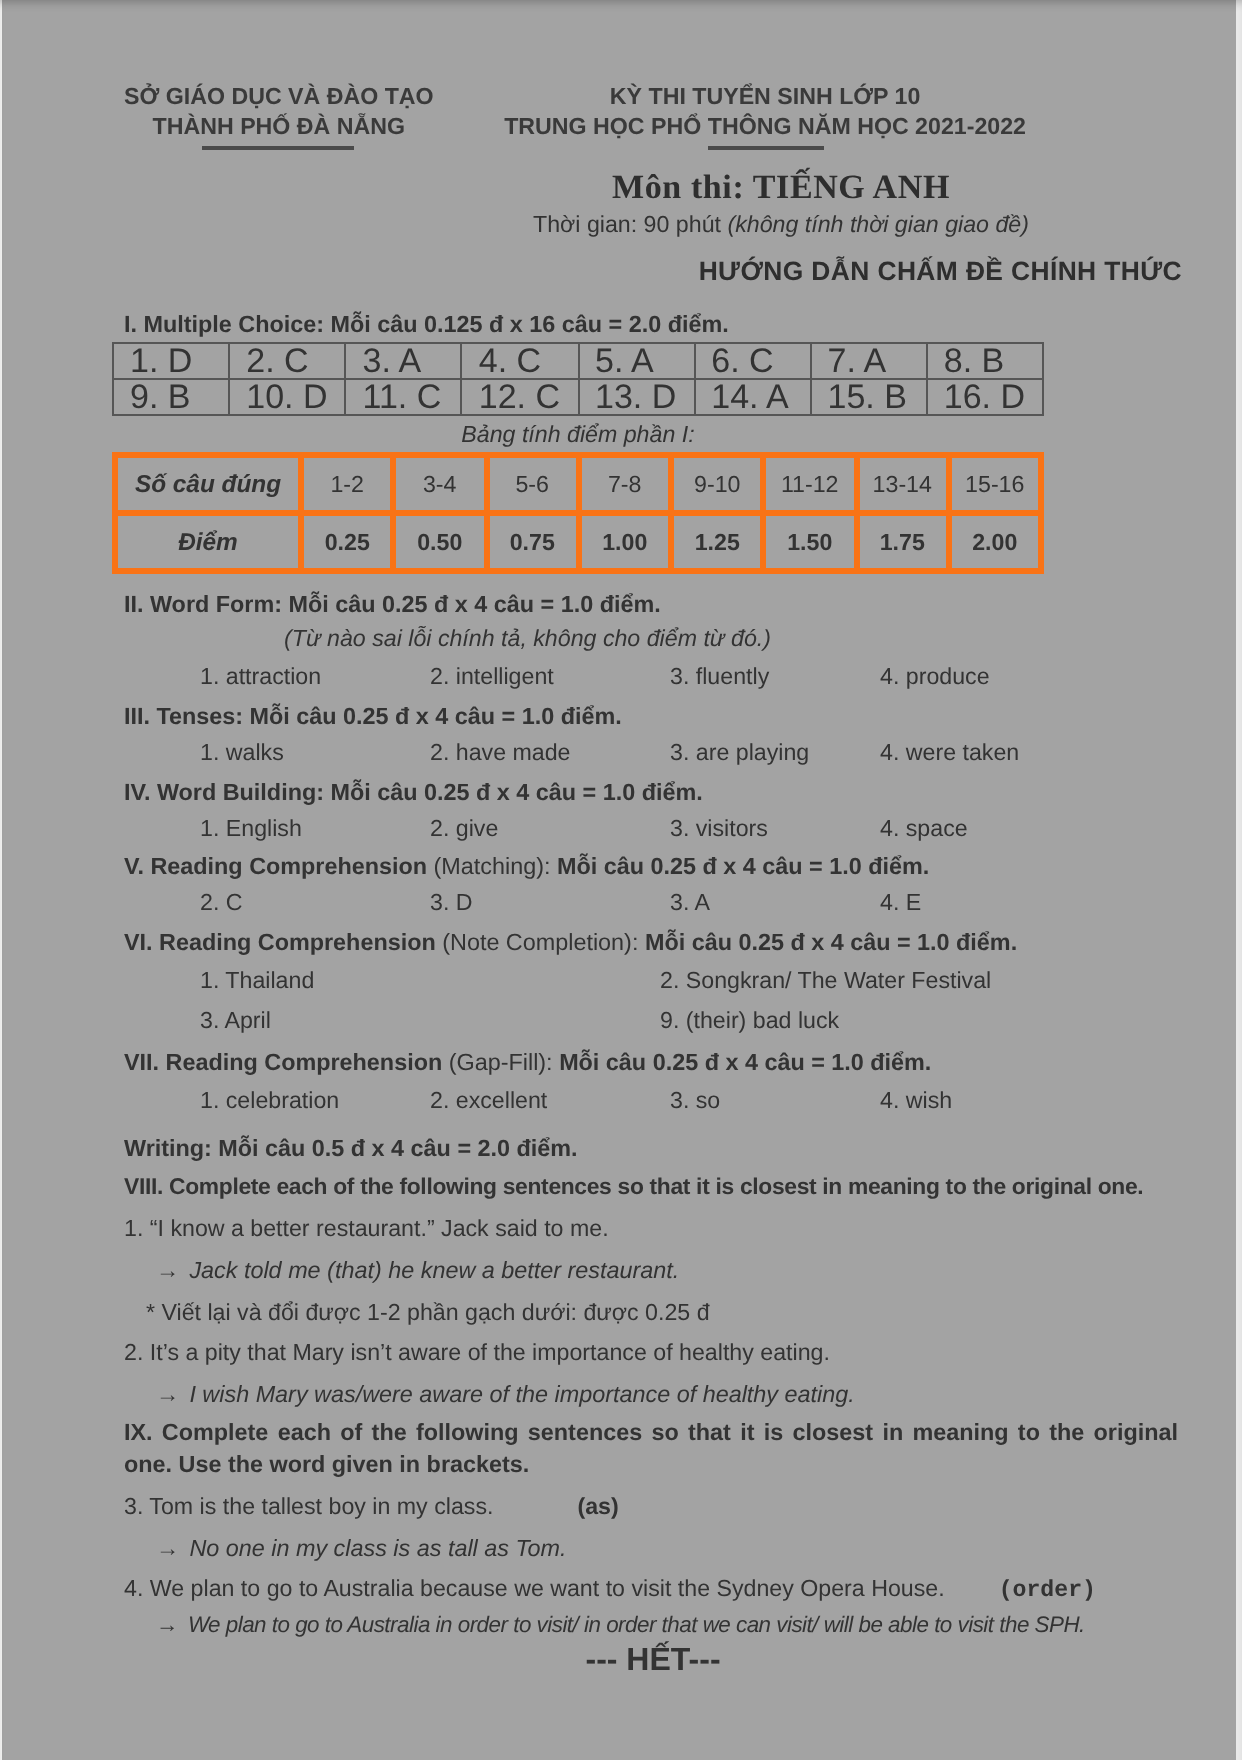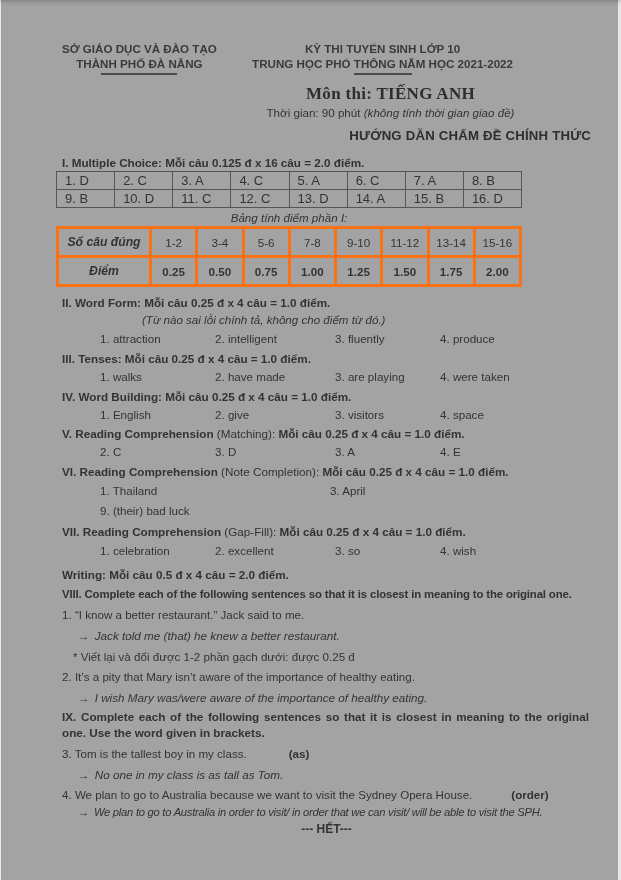--- a/index.html
+++ b/index.html
@@ -37,21 +37,21 @@
 
   
   .sec { font-weight:700; font-size:11.7px; line-height:15px; color:#333; }
   .sec .n { font-weight:400; }
   .mt11 { margin-top:11px; } .mt9 { margin-top:9px; } .mt8 { margin-top:8px; }
   .mt6 { margin-top:6px; }  .mt5 { margin-top:5px; }  .mt4 { margin-top:4px; }
   .mt3 { margin-top:3px; }  .mt2 { margin-top:2px; }
 
   
   table.mc { margin:1px 0 0 -6px; width:466px; border-collapse:collapse; table-layout:fixed; }
-  table.mc td { border:1px solid #565656; font-size:13px; line-height:13px; padding:2px 2px 2px 8px; height:13px; color:#333; }
+  table.mc td { border:1px solid #565656; font-size:17px; line-height:13px; padding:2px 2px 2px 8px; height:13px; color:#333; }
 
   .caption { width:466px; margin:2px 0 0 -6px; text-align:center; font-style:italic; font-size:11.6px; line-height:15px; }
 
   table.score { margin:1px 0 0 -6px; width:466px; border-collapse:collapse; table-layout:fixed; }
   table.score td { border:3px solid #f97316; text-align:center; font-size:11.6px; height:26px; padding:0 2px; }
   table.score td.lbl { width:86px; font-weight:700; font-style:italic; font-size:12.2px; }
   table.score tr.vrow td.val { font-weight:700; }
 
   
   .ans4 { display:grid; grid-template-columns:115px 120px 105px auto; margin-left:38px; font-size:11.6px; line-height:15px; }
@@ -62,23 +62,23 @@
   .line { font-size:11.6px; line-height:15px; color:#333; }
   .sec8h { white-space:nowrap; font-size:11.4px; letter-spacing:-0.15px; }
   .sec9h { text-align:justify; line-height:15.5px; padding-right:2px; }
   .arrow-line { margin-left:16px; font-style:italic; font-size:11.7px; line-height:16px; }
   .arrow-line.long { white-space:nowrap; font-size:11.2px; letter-spacing:-0.25px; }
   .arrow { font-style:normal; font-weight:700; margin-right:5px; }
   .note-line { margin-left:11px; font-size:11.6px; line-height:15px; }
   .useg { text-underline-offset:2.5px; text-decoration-thickness:1px; }
   .kw { font-weight:700; }
   .kw-as { margin-left:42px; }
-  .kw-order { margin-left:39px; }
-
-  .footer { text-align:center; font-weight:700; font-size:12px; line-height:15px; margin-top:2px; }
+  .kw-order { margin-left:27px;font-family:Liberation Mono, monospace; }
+
+  .footer { text-align:center; font-weight:700; font-size:16px; line-height:15px; margin-top:2px; }
 </style>
 </head>
 <body>
 
 <div class="page">
   <div class="content">
 
     <div class="header">
       <div class="hblock left">
         <div>SỞ GIÁO DỤC VÀ ĐÀO TẠO</div>
@@ -184,20 +184,21 @@
     <div class="ans4 mt3">
       <span>2. C</span>
       <span>3. D</span>
       <span>3. A</span>
       <span>4. E</span>
     </div>
 
     <p class="sec mt5"><span class="b">VI. Reading Comprehension </span><span class="n">(Note Completion): </span><span class="b">Mỗi câu 0.25 đ x 4 câu = 1.0 điểm.</span></p>
     <div class="ans2 mt4">
       <span>1. Thailand</span>
+      <span>2. Songkran/ The Water Festival</span>
       <span>3. April</span>
       <span>9. (their) bad luck</span>
     </div>
 
     <p class="sec mt6"><span class="b">VII. Reading Comprehension </span><span class="n">(Gap-Fill): </span><span class="b">Mỗi câu 0.25 đ x 4 câu = 1.0 điểm.</span></p>
     <div class="ans4 mt4">
       <span>1. celebration</span>
       <span>2. excellent</span>
       <span>3. so</span>
       <span>4. wish</span>

